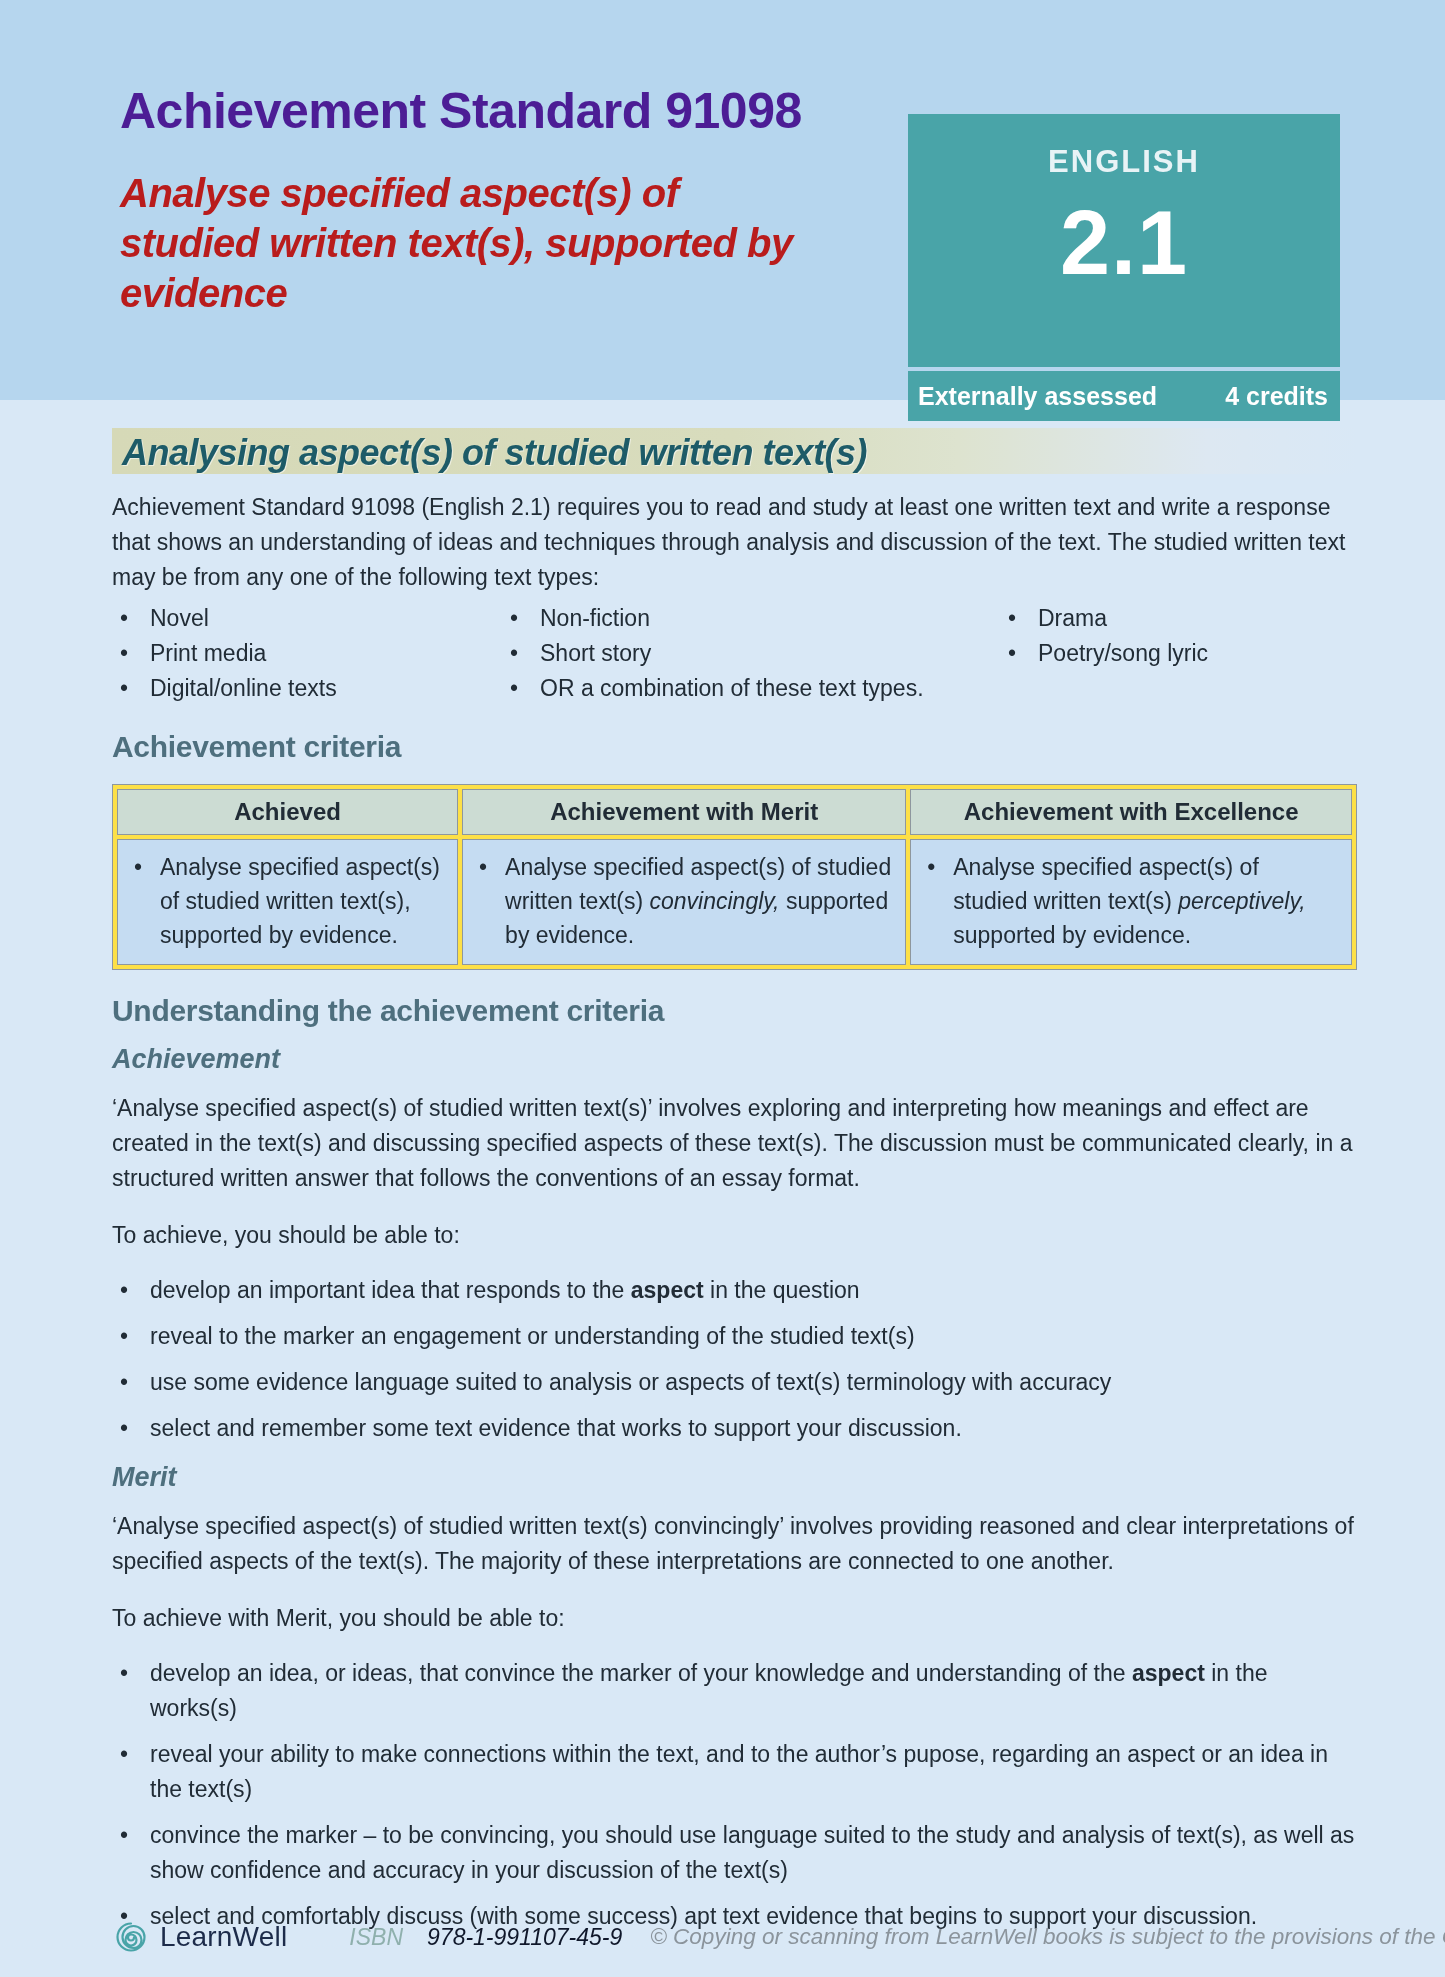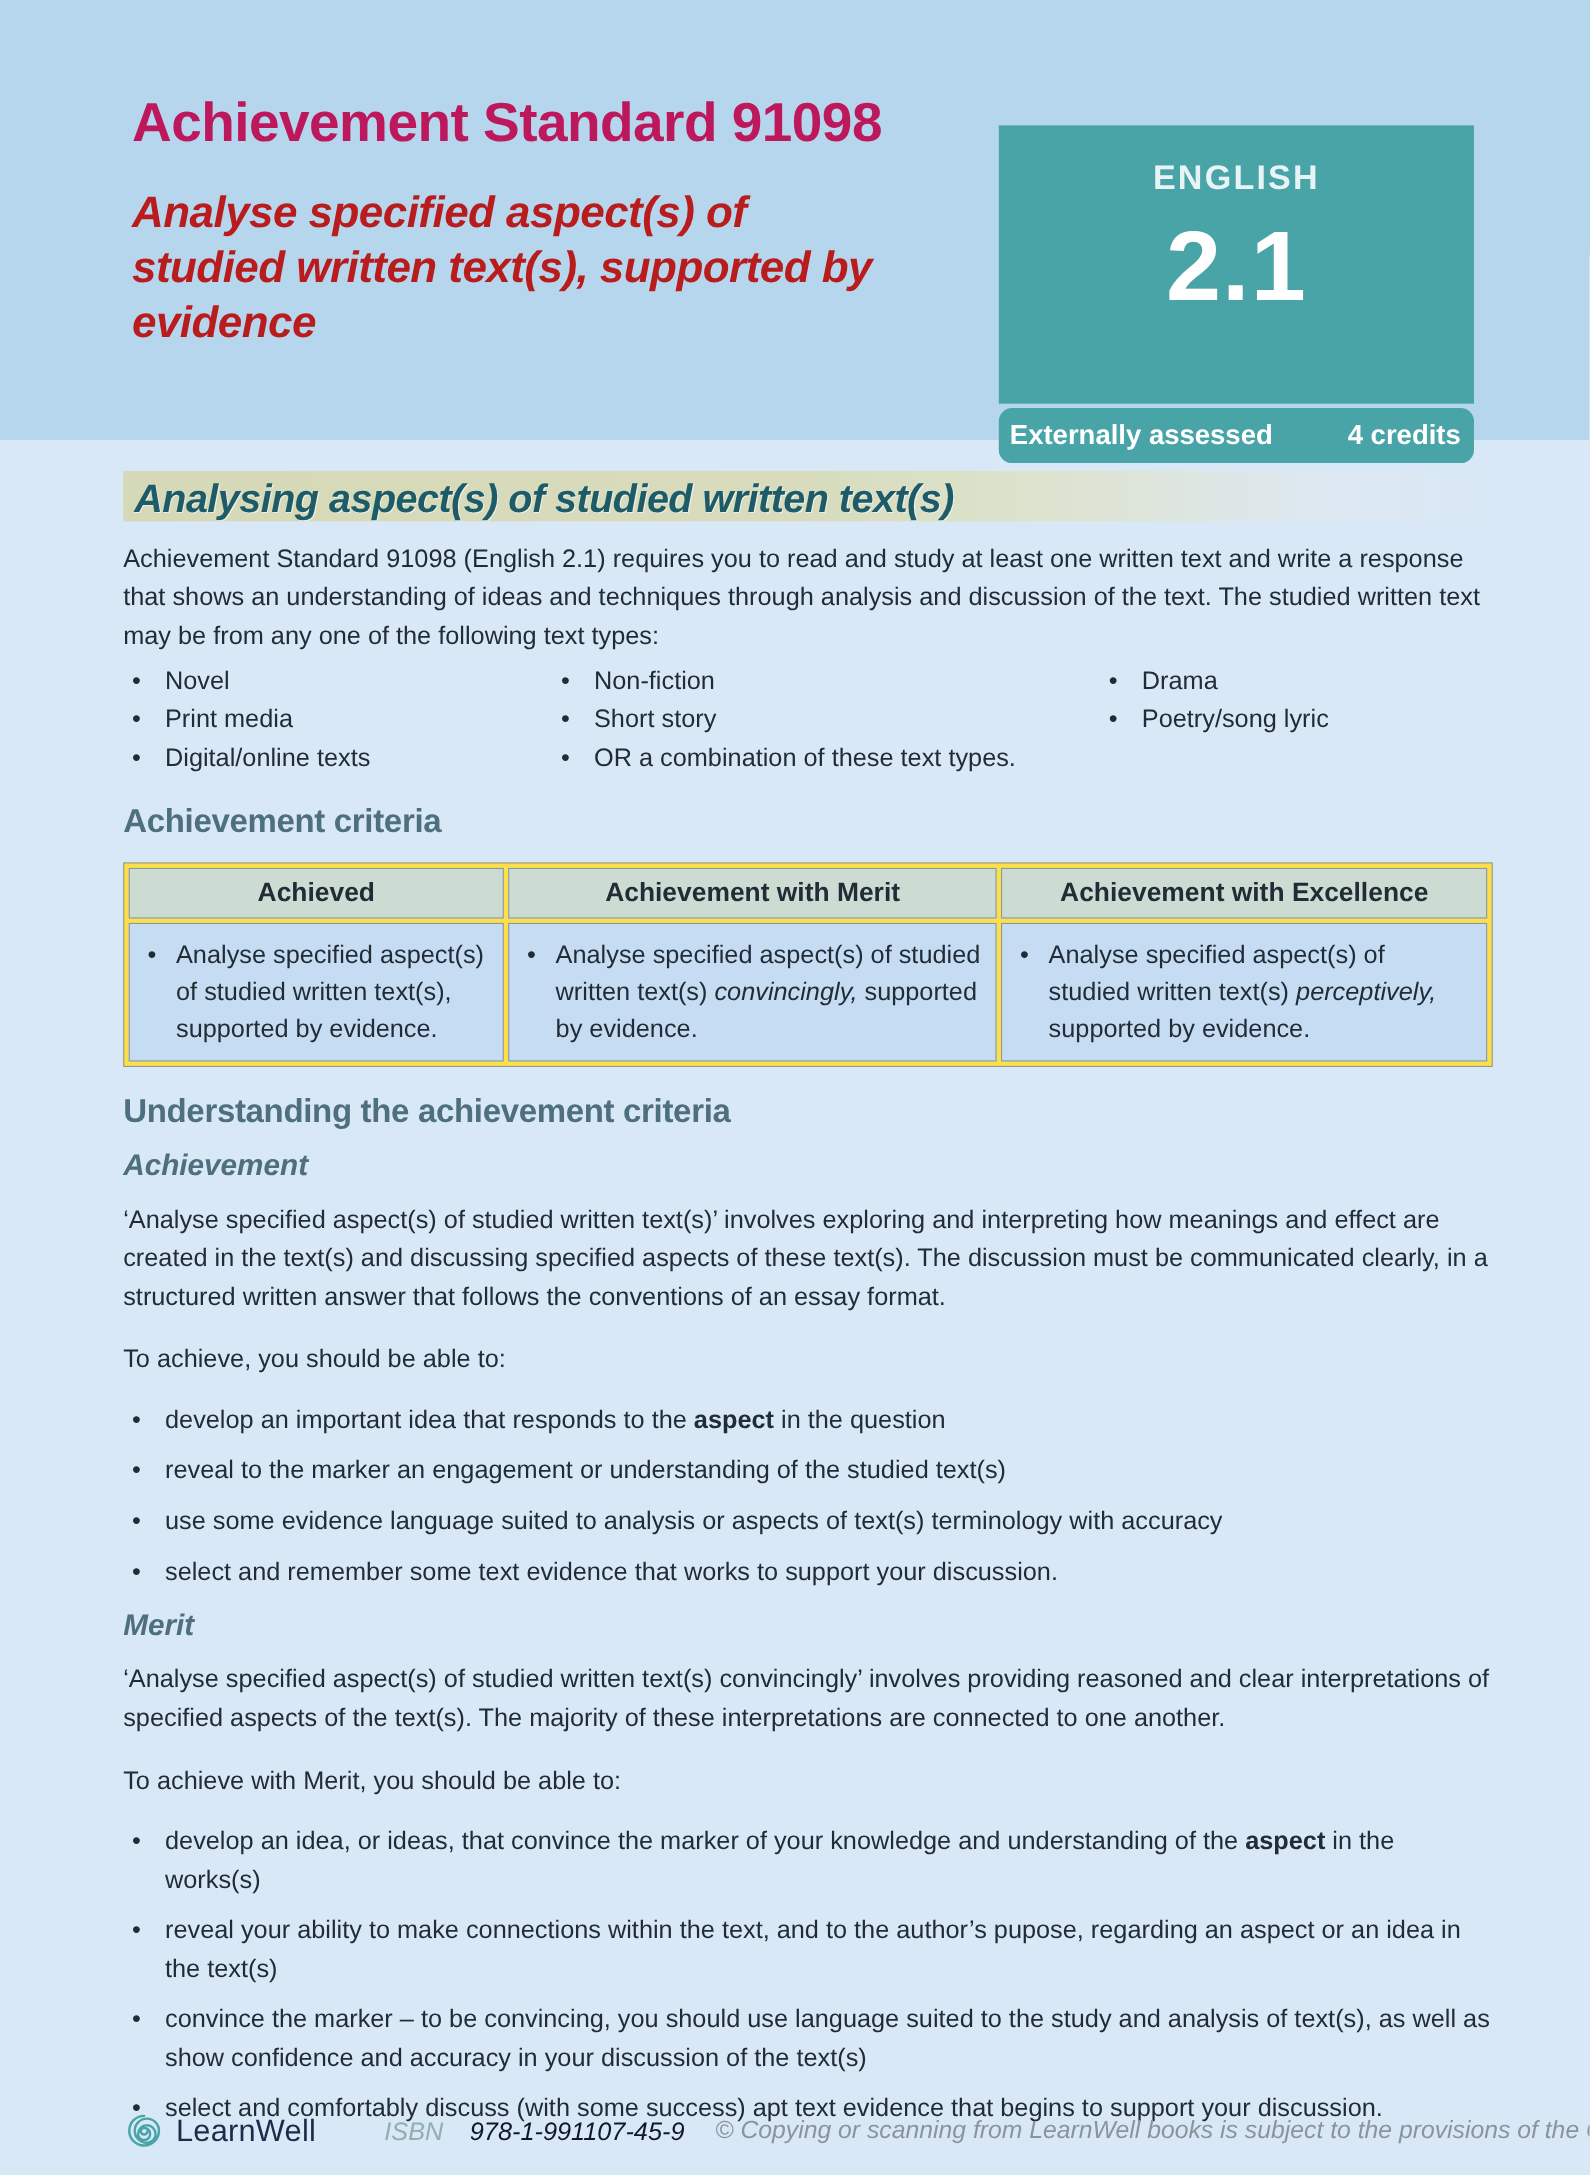--- a/index.html
+++ b/index.html
@@ -14,21 +14,21 @@
   }
 
   
   .banner {
     position:relative;
     width:1445px; height:400px;
     background:#b6d6ee;
   }
   .banner-left { position:absolute; left:120px; top:82px; width:800px; }
   .page-title {
-    font-size:50px; font-weight:bold; color:#be185d;
+    font-size:50px; font-weight:bold; color:#4c1d95;
     letter-spacing:-0.5px;
   }
   .subtitle { margin-top:28px; }
   .subtitle div {
     font-size:40px; font-weight:bold; font-style:italic;
     color:#b91c1c; line-height:50px; letter-spacing:-0.5px;
   }
 
   .badge {
     position:absolute; left:908px; top:114px; width:432px;
@@ -43,21 +43,20 @@
   }
   .badge-level {
     color:#ffffff; font-size:90px; font-weight:bold; line-height:1;
     margin-top:18px; letter-spacing:1px;
   }
   .badge-bar {
     margin-top:4px;
     background:#49a4a8; height:50px;
     display:flex; justify-content:space-between; align-items:center;
     padding:0 12px 0 10px;
-    border-radius:12px;
   }
   .badge-bar span { color:#ffffff; font-size:25px; font-weight:bold; }
 
   
   main { padding:0 88px 0 112px; }
 
   .section-bar {
     margin-top:28px; height:46px;
     background:linear-gradient(90deg,#d6d9b7 0%,#d8dcbd 50%,#dde3cf 68%,#dde8f2 88%,#d9e8f6 100%);
     display:flex; align-items:flex-end; padding-left:10px;

